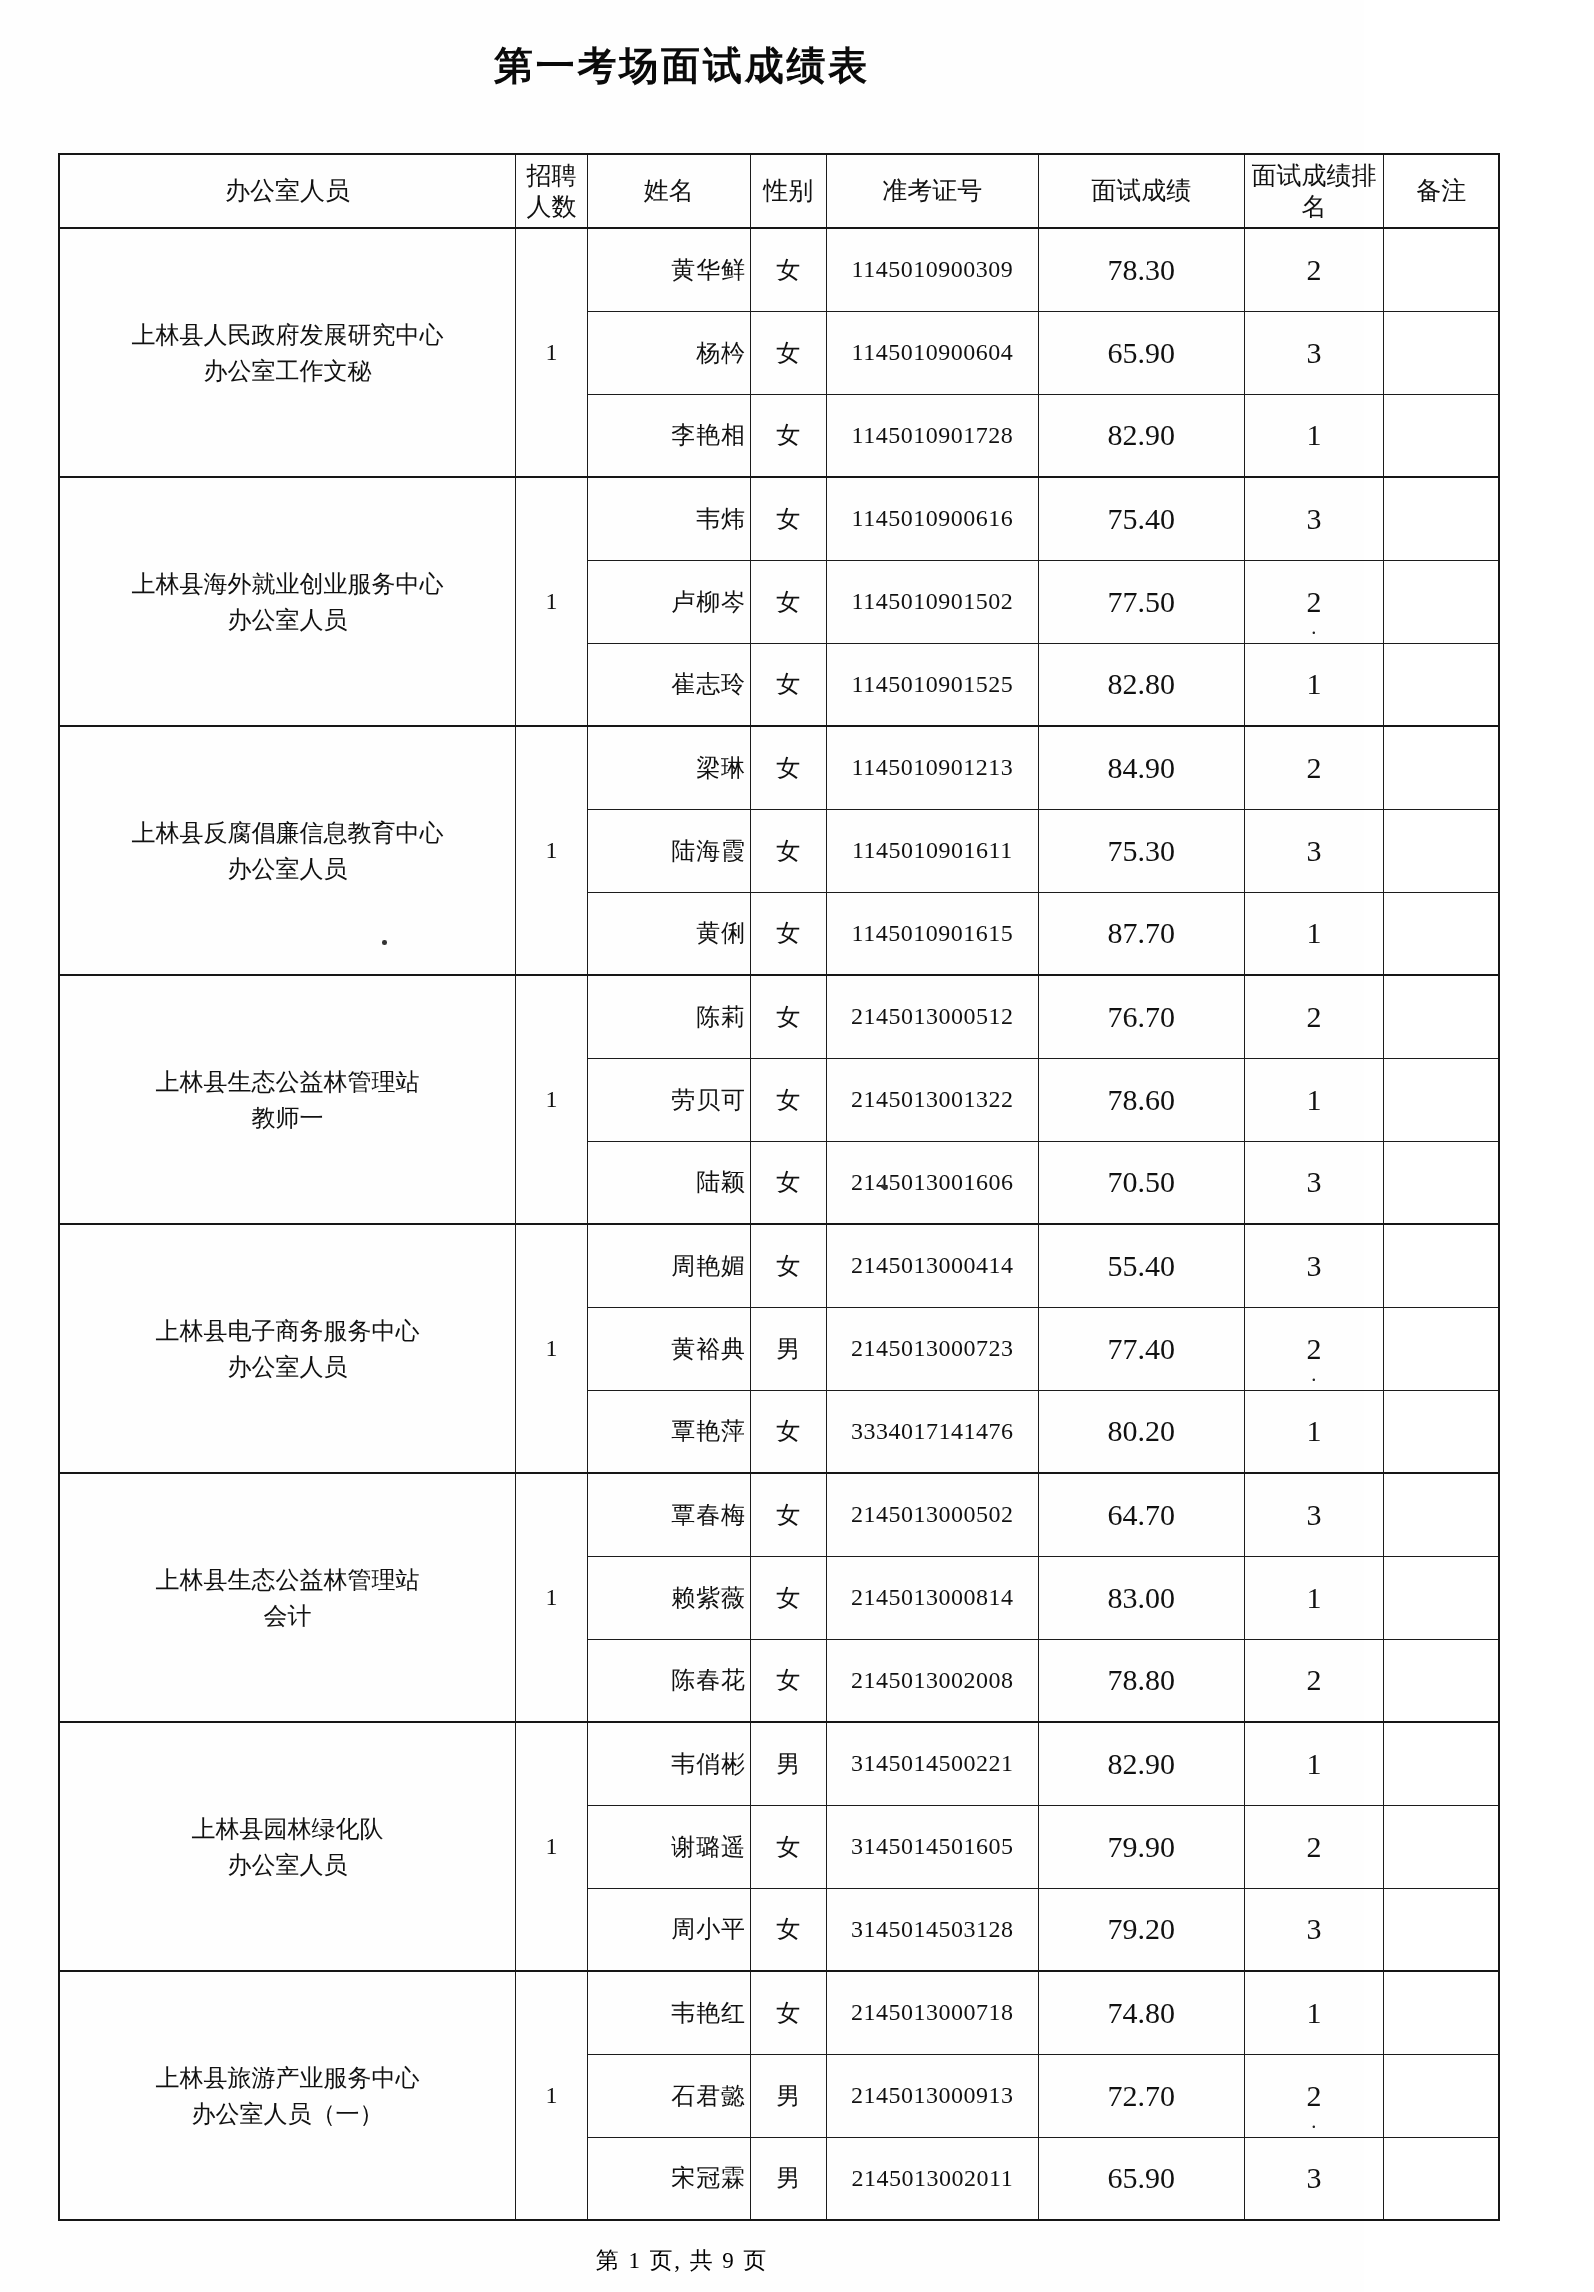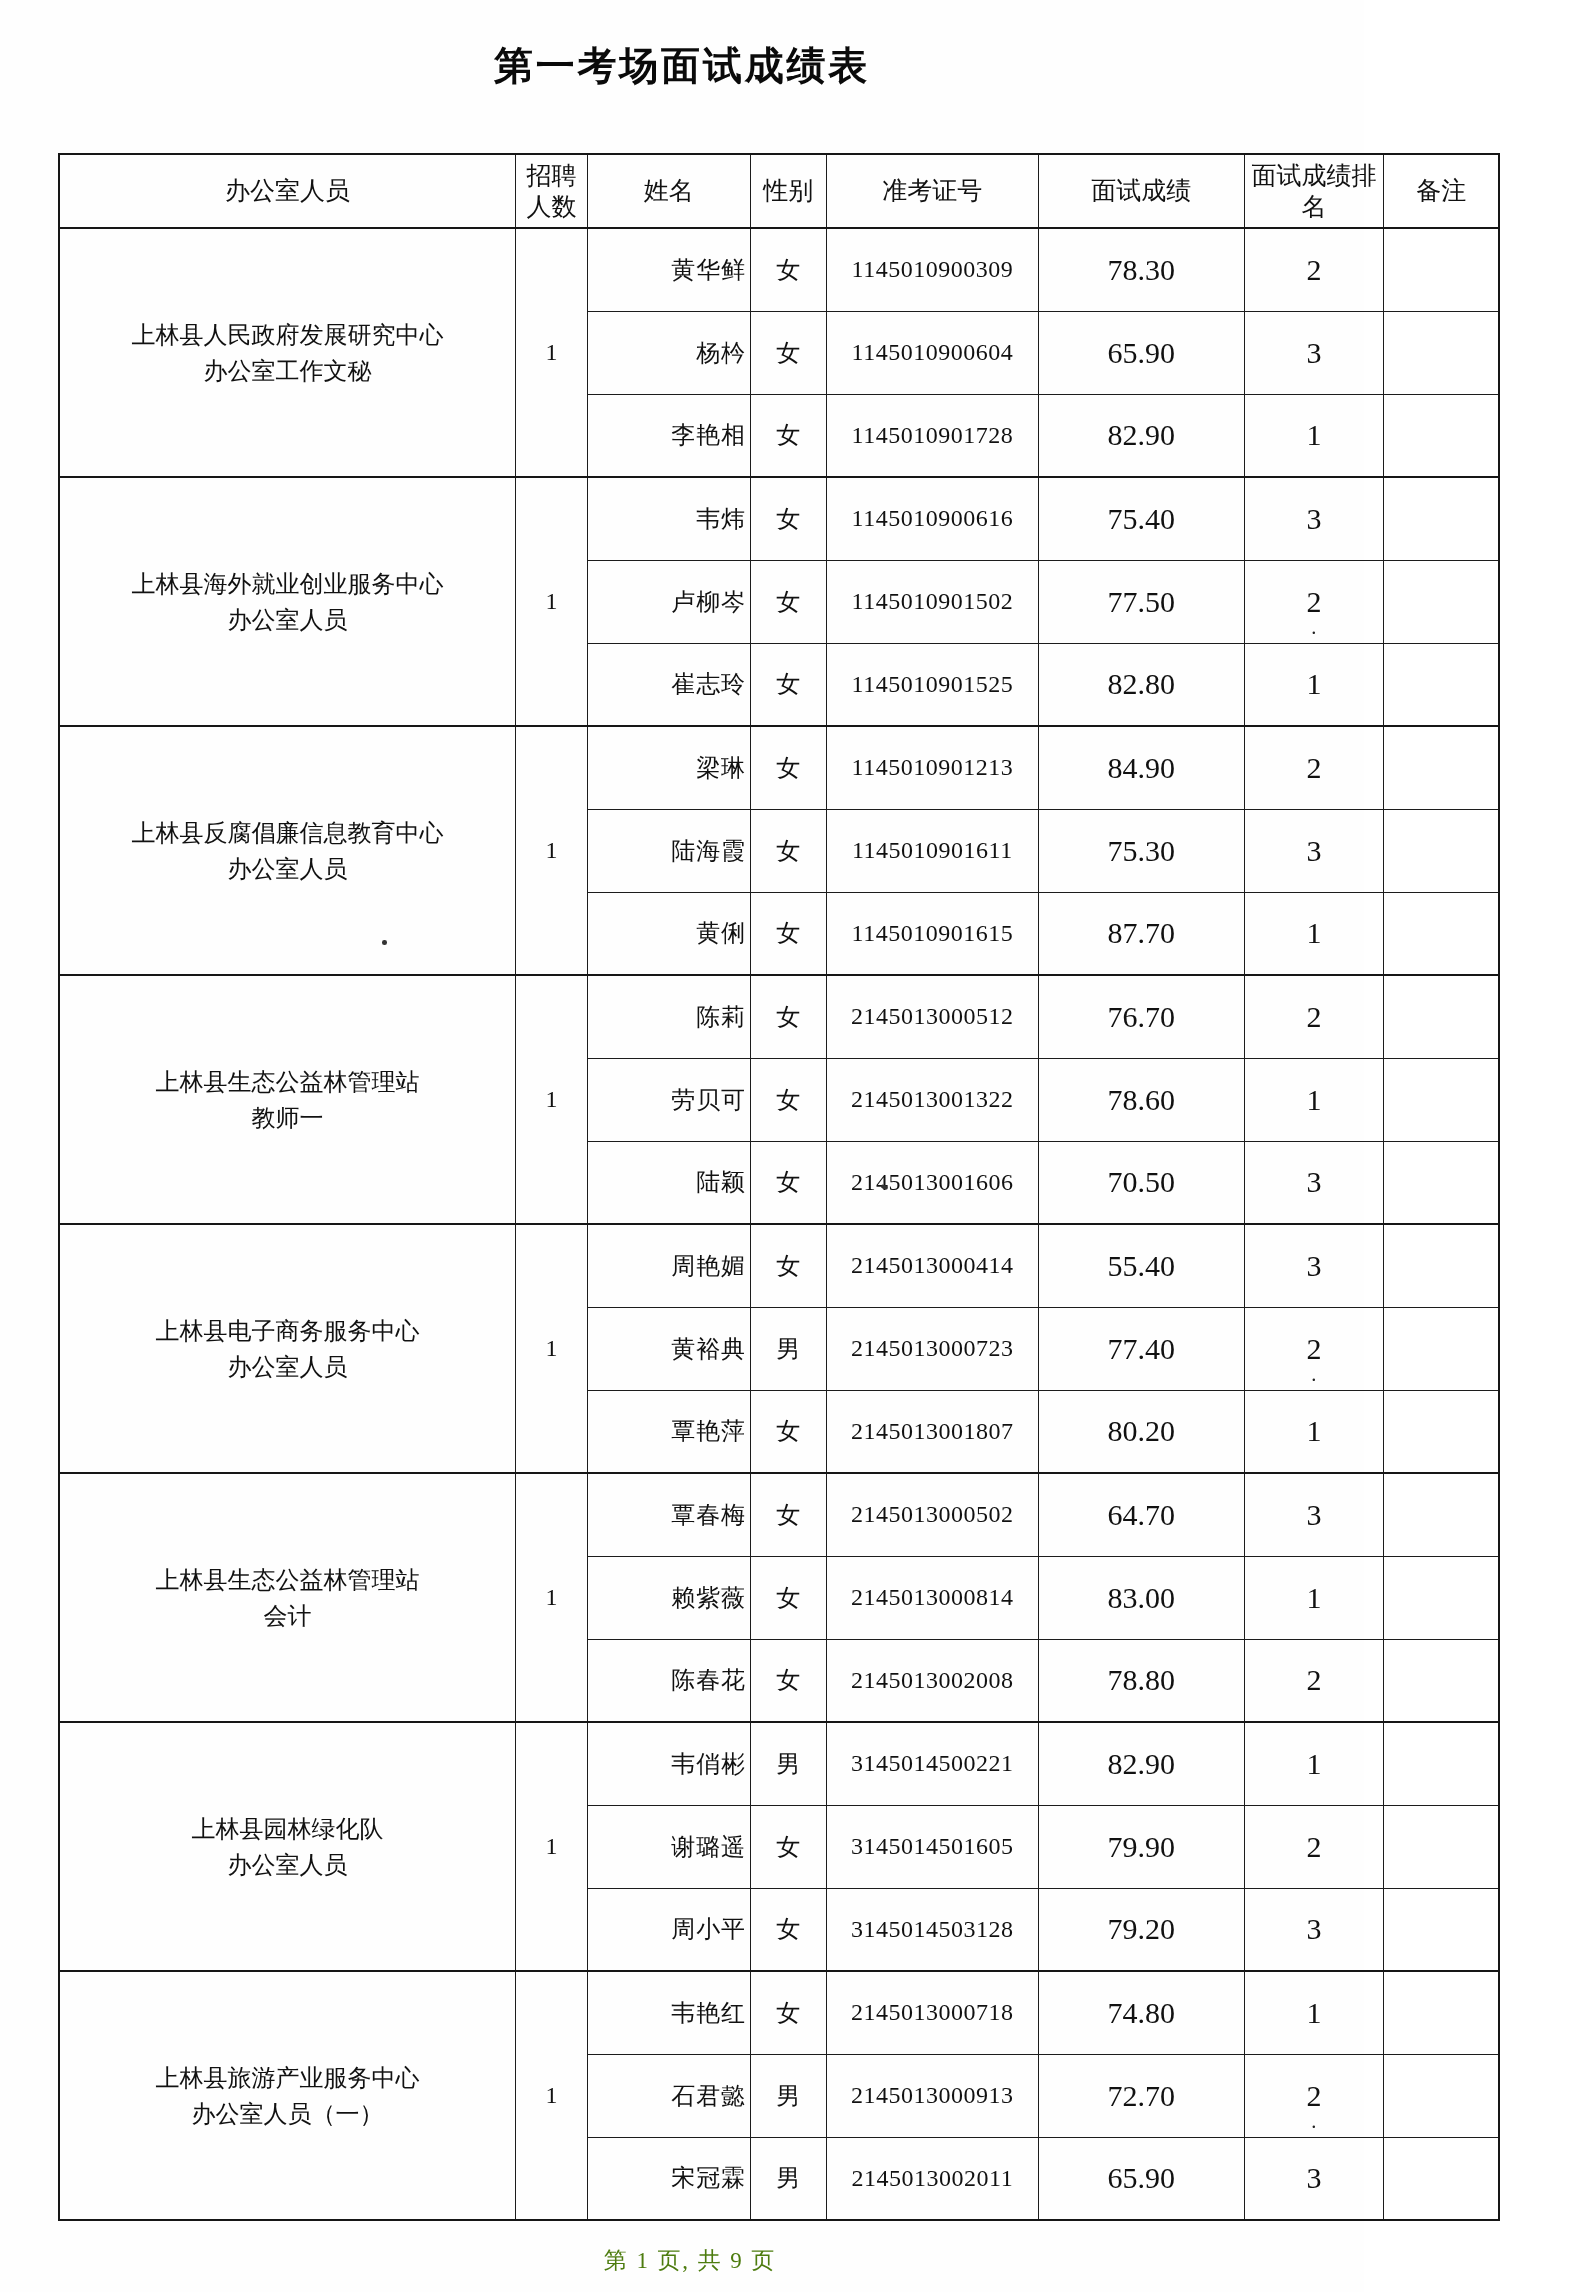--- a/index.html
+++ b/index.html
@@ -44,21 +44,21 @@
   td.name-cell{letter-spacing:0.9px;text-align:right;}
   td.id-cell{font-size:24px;letter-spacing:0.5px;}
   td.score-cell,td.rank-cell{font-size:30px;}
   td.rank-dot{position:relative;}
   td.rank-dot::after{
     content:".";position:absolute;left:50%;transform:translateX(-50%);
     bottom:5.6px;font-size:20.4px;line-height:1;color:#222;
   }
   .page-footer{
     position:absolute;top:2245px;left:0;width:100%;
-    text-align:center;font-size:23px;letter-spacing:1.9px;color:#4d7c0f;padding-left:8px;
+    text-align:center;font-size:23px;letter-spacing:1.9px;color:#000000;
   }
   .artifact-dot{
     position:absolute;width:4.6px;height:4.6px;border-radius:50%;
     background:#333;
   }
   .dot-a{left:382px;top:940px;}
   .dot-b{left:881px;top:1185px;width:6.5px;height:3.7px;border-radius:40%;transform:rotate(20deg);}
 </style>
 </head>
 <body>
@@ -219,21 +219,21 @@
         <td class="name-cell">黄裕典</td>
         <td>男</td>
         <td class="id-cell">2145013000723</td>
         <td class="score-cell">77.40</td>
         <td class="rank-cell rank-dot">2</td>
         <td></td>
       </tr>
       <tr>
         <td class="name-cell">覃艳萍</td>
         <td>女</td>
-        <td class="id-cell">2145013001807</td>
+        <td class="id-cell">3334017141476</td>
         <td class="score-cell">80.20</td>
         <td class="rank-cell">1</td>
         <td></td>
       </tr>
 
       <tr class="group-start">
         <td class="position-cell" rowspan="3">上林县生态公益林管理站
 会计</td>
         <td class="count-cell" rowspan="3">1</td>
         <td class="name-cell">覃春梅</td>

